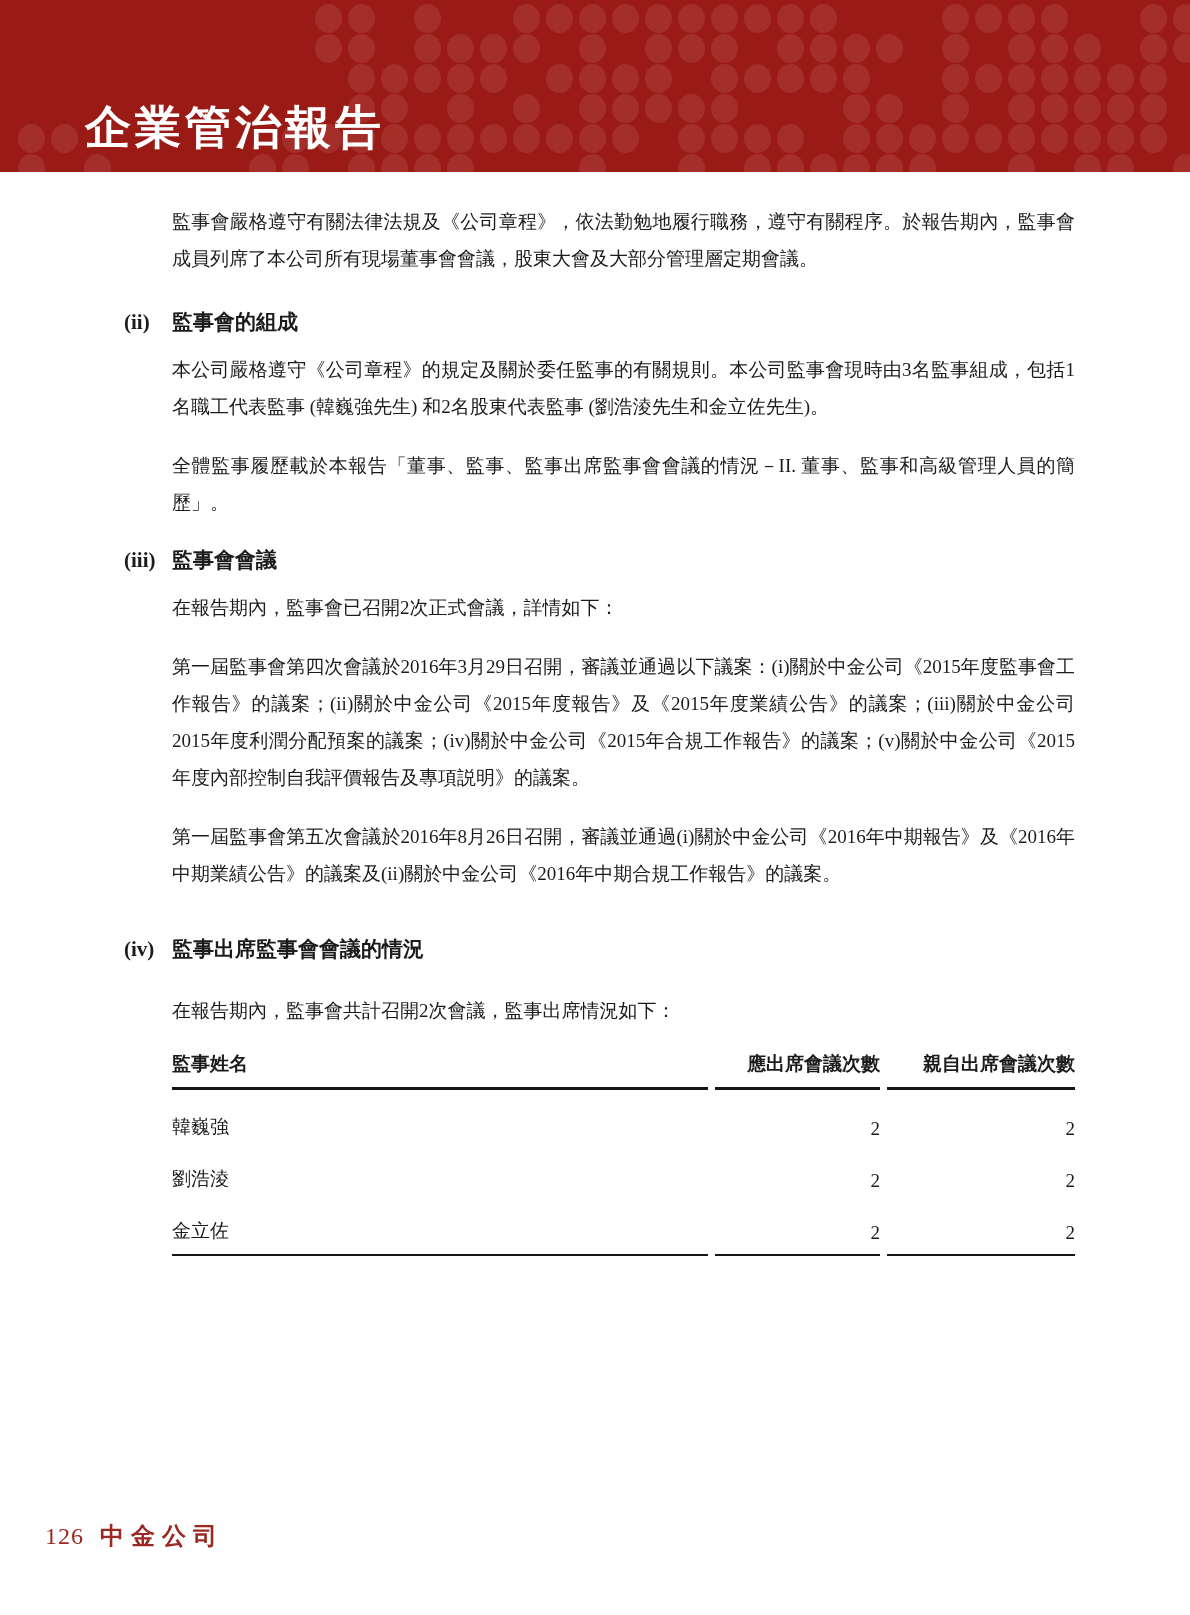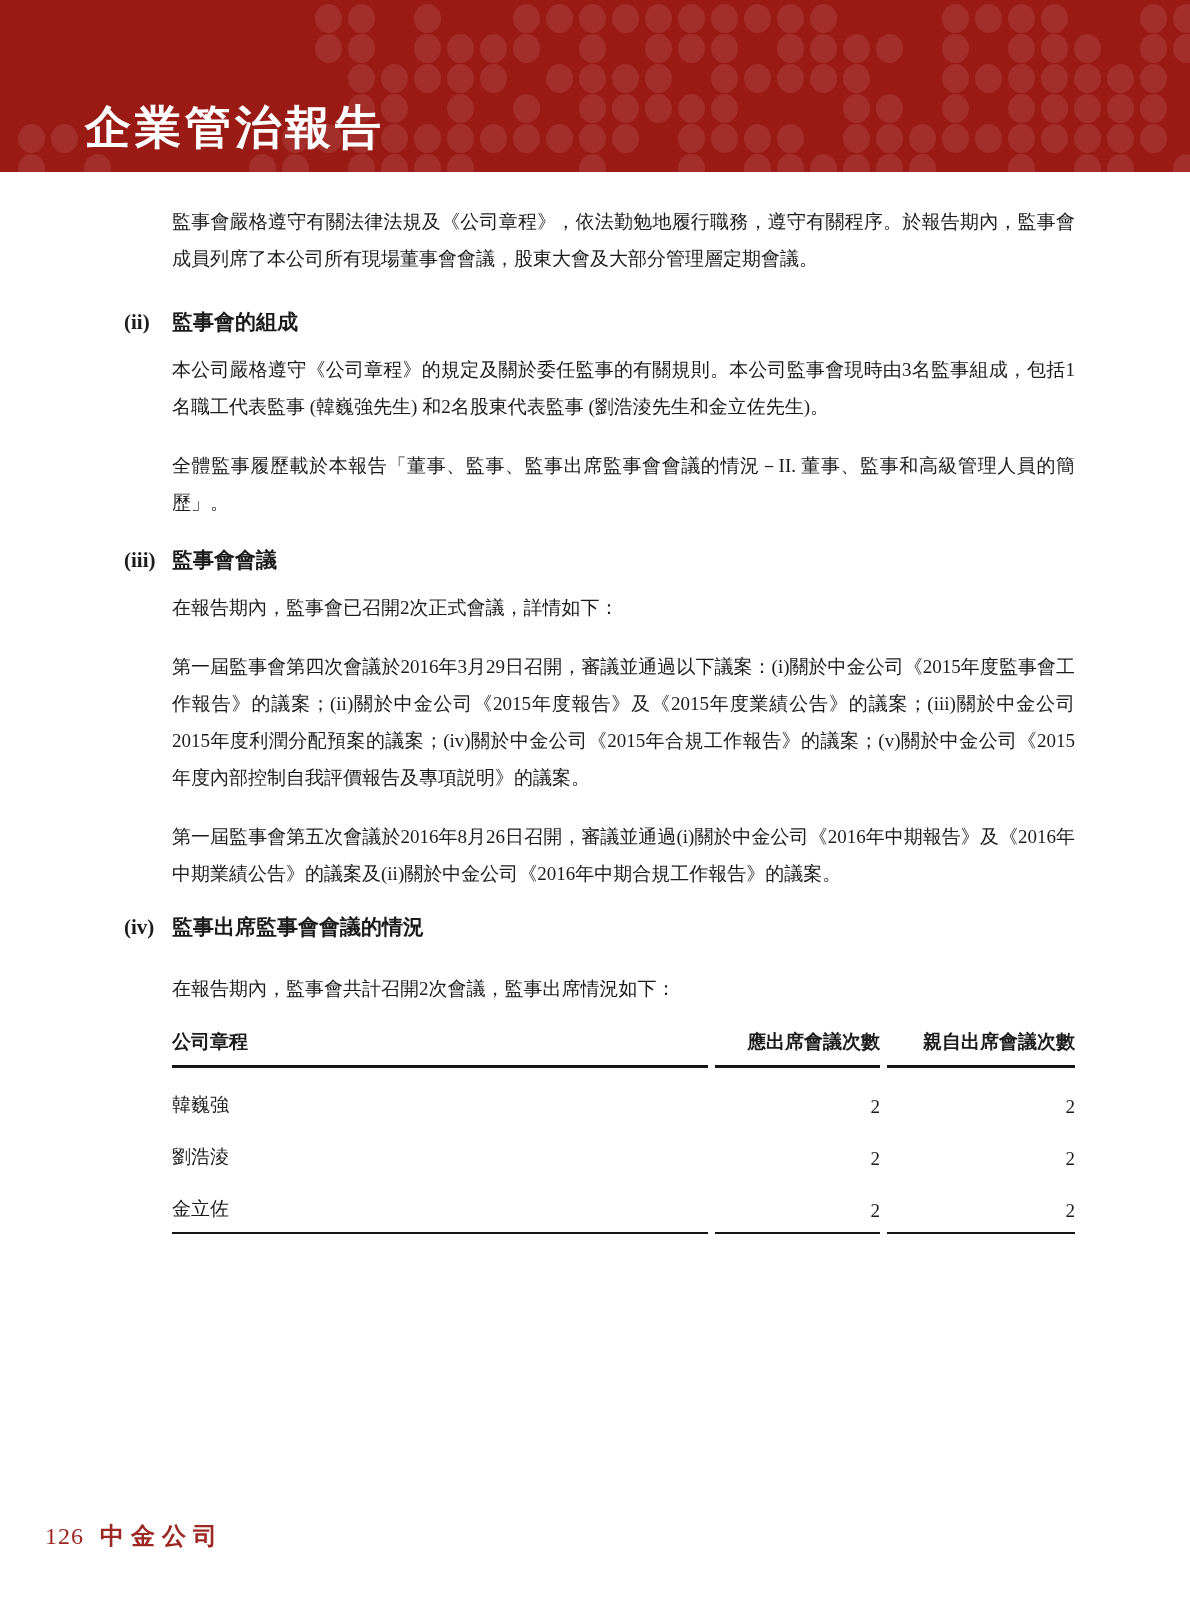--- a/index.html
+++ b/index.html
@@ -67,21 +67,21 @@
   .sec-num {
     position: absolute;
     left: -48px;
     top: 0;
     font-weight: bold;
   }
   .mt-head-ii  { margin-top: 30px; }
   .mt-para-a   { margin-top: 14px; }
   .mt-para-b   { margin-top: 22px; }
   .mt-head-iii { margin-top: 24px; }
-  .mt-head-iv  { margin-top: 20px; }
+  .mt-head-iv  { margin-top: 42px; }
   .mt-para-iv  { margin-top: 28px; }
 
   
   .att-table {
     margin-top: 22px;
     margin-left: -7px;
     border-collapse: separate;
     border-spacing: 7px 0;
     width: 917px; 
     font-size: 19px;
@@ -284,21 +284,21 @@
     <p class="para mt-para-iv">在報告期內，監事會共計召開2次會議，監事出席情況如下：</p>
 
     <table class="att-table">
       <colgroup>
           <col class="c1">
           <col class="c2">
           <col class="c3">
         </colgroup>
       <thead>
         <tr>
-          <th class="name">公司章程</th>
+          <th class="name">監事姓名</th>
           <th class="num">應出席會議次數</th>
           <th class="num">親自出席會議次數</th>
         </tr>
       </thead>
       <tbody>
         <tr>
           <td>韓巍強</td>
           <td class="num">2</td>
           <td class="num">2</td>
         </tr>

